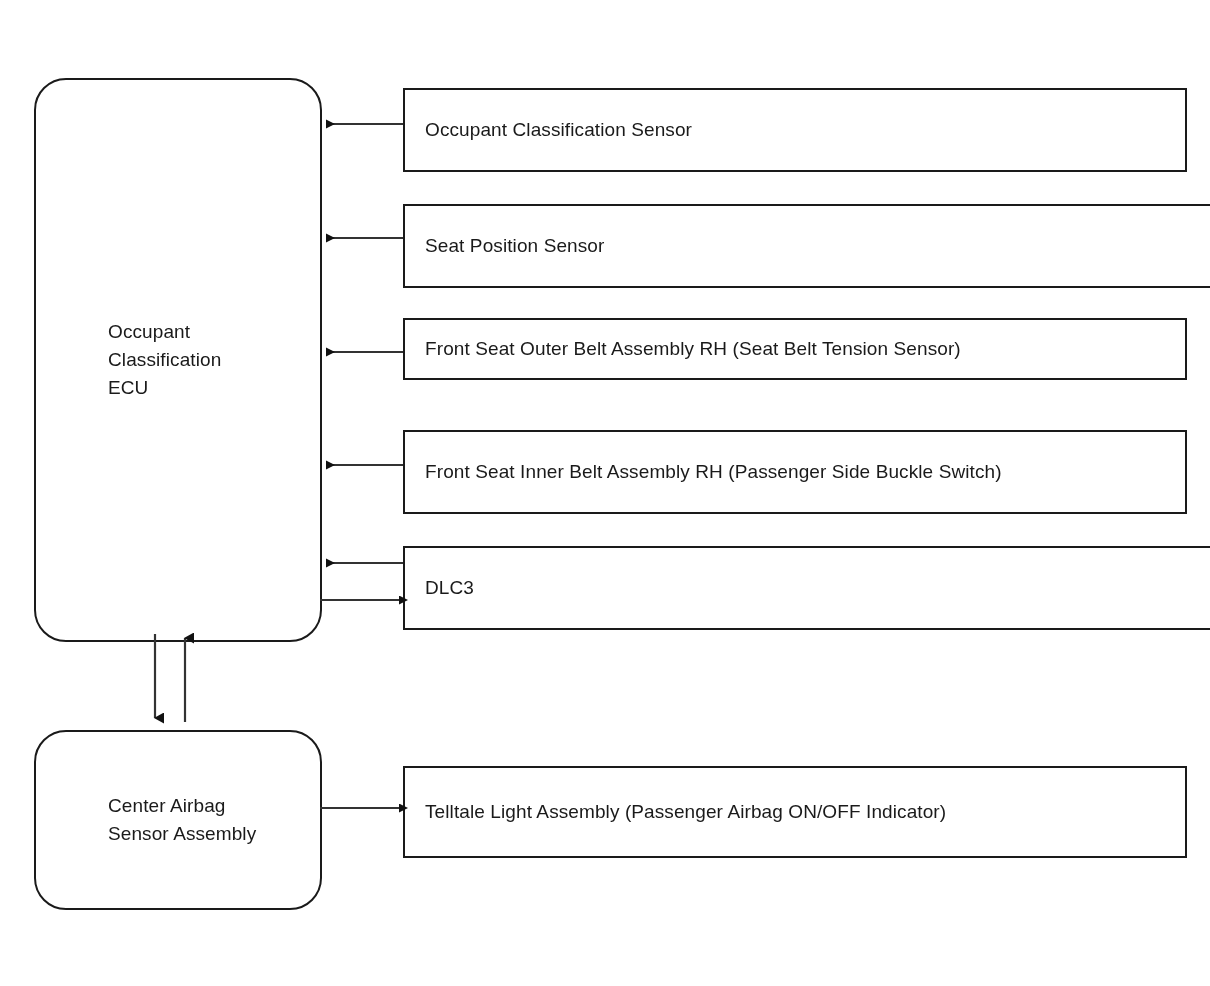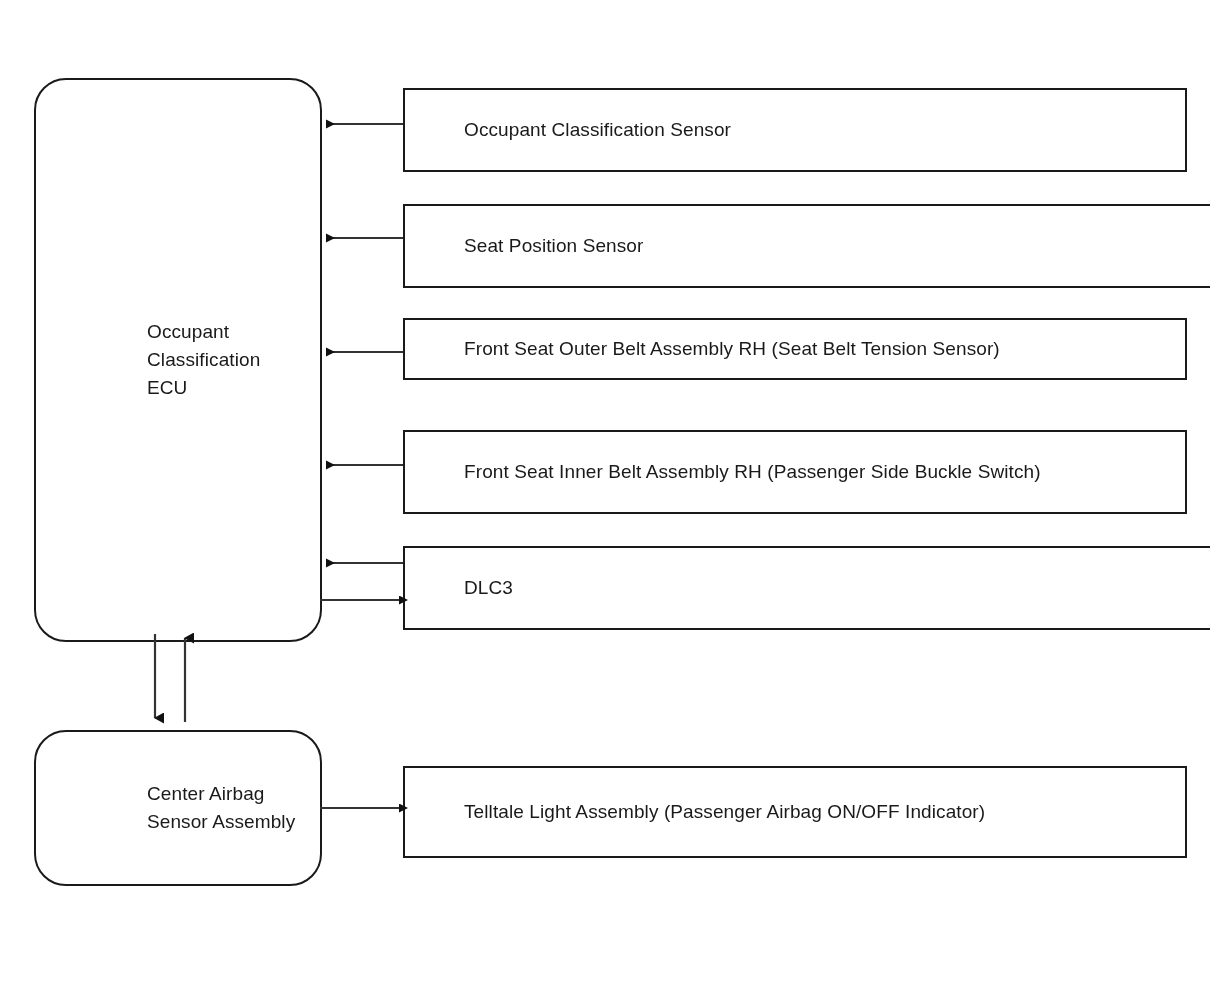--- a/index.html
+++ b/index.html
@@ -20,41 +20,40 @@
     overflow: hidden;
   }
   
   .node {
     position: absolute;
     box-sizing: border-box;
     background: #ffffff;
     border: 2px solid #1a1a1a;
     display: flex;
     align-items: center;
-    padding-left: 39px;
   }
   .node.rounded {
     border-radius: 32px;
     border-width: 2.5px;
     margin-top: 8px;
   }
   .node-label {
     font-size: 19px;
     line-height: 28px;
     color: #1a1a1a;
     white-space: pre-line;
     padding-left: 20px;
     letter-spacing: 0.1px;
   }
   .node.rounded .node-label {
     padding-left: 72px;
   }
   
   #node-ecu            { left: 34px;  top: 70px;  width: 288px; height: 564px; }
-  #node-center-airbag  { left: 34px;  top: 722px; width: 288px; height: 156px; }
+  #node-center-airbag  { left: 34px;  top: 722px; width: 288px; height: 180px; }
   #node-occupant-sensor{ left: 403px; top: 88px;  width: 784px; height: 84px; }
   #node-seat-position  { left: 403px; top: 204px; width: 856px; height: 84px; }
   #node-outer-belt     { left: 403px; top: 318px; width: 784px; height: 62px; }
   #node-inner-belt     { left: 403px; top: 430px; width: 784px; height: 84px; }
   #node-dlc3           { left: 403px; top: 546px; width: 852px; height: 84px; }
   #node-telltale       { left: 403px; top: 766px; width: 784px; height: 92px; }
 
   
   #connector-layer {
     position: absolute;

